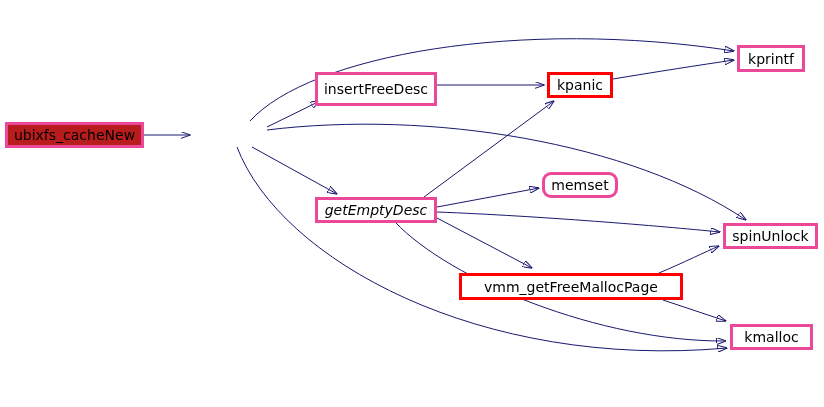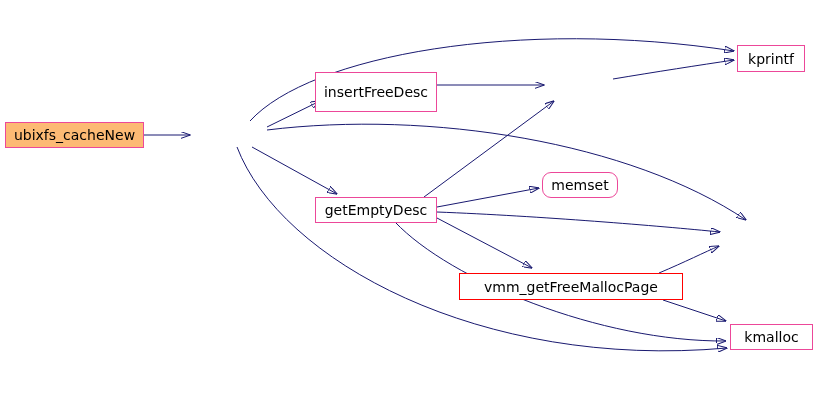--- a/index.html
+++ b/index.html
@@ -13,31 +13,31 @@
   }
   .edges {
     position: absolute;
     left: 0; top: 0;
     width: 824px; height: 407px;
   }
   .edges path { fill: none; stroke: #191970; stroke-width: 1; }
   .node {
     position: absolute;
     box-sizing: border-box;
-    border: 1px solid #ec4899;
+    border: 3px solid #ec4899;
     background: #ffffff;
     color: #000000;
     font-size: 14px;
     display: flex;
     align-items: center;
     justify-content: center;
     white-space: nowrap;
     cursor: pointer;
   }
-  .node.current { background: #fdba74; cursor: default; }
+  .node.current { background: #b91c1c; cursor: default; }
   .node.truncated { border-color: #ff0000; }
 </style>
 </head>
 <body>
 
 <div class="canvas">
 
   <svg class="edges" viewBox="0 0 824 407" xmlns="http://www.w3.org/2000/svg">
     <defs>
       <marker id="arrow" markerWidth="10" markerHeight="7" refX="9.5" refY="3.5" orient="auto" markerUnits="userSpaceOnUse">
@@ -57,27 +57,29 @@
     <path d="M437,212 C540,216 660,226 720,232" marker-end="url(#arrow)"></path>
     <path d="M437,218 L532,268" marker-end="url(#arrow)"></path>
     <path d="M395,222 C450,280 600,342 726,341" marker-end="url(#arrow)"></path>
     <path d="M659,273 C685,262 705,252 719,246" marker-end="url(#arrow)"></path>
     <path d="M663,300 L726,321" marker-end="url(#arrow)"></path>
   </svg>
 
   <div class="node current" style="left:5px; top:122px; width:139px; height:26px;">ubixfs_cacheNew</div>
 
 
-  <div class="node" style="left:315px; top:72px; width:122px; height:40px;">insertFreeDesc</div>
+  <div class="node" style="left:315px; top:72px; width:122px; height:34px;">insertFreeDesc</div>
 
+  <div class="node truncated" style="left:547px; top:72px; width:66px; height:26px;">kpanic</div>
 
   <div class="node" style="left:737px; top:45px; width:68px; height:27px;">kprintf</div>
 
-  <div class="node" style="left:315px; top:197px; width:122px; height:26px;">getEmptyDesc</div>
+  <div class="node" style="left:315px; top:197px; width:122px; height:26px;font-style:italic;">getEmptyDesc</div>
 
   <div class="node" style="left:542px; top:172px; width:76px; height:26px;border-radius:9px;">memset</div>
 
+  <div class="node" style="left:723px; top:223px; width:95px; height:26px;">spinUnlock</div>
 
   <div class="node truncated" style="left:459px; top:273px; width:224px; height:27px;">vmm_getFreeMallocPage</div>
 
   <div class="node" style="left:730px; top:324px; width:83px; height:26px;">kmalloc</div>
 
 </div>
 
 </body></html>

